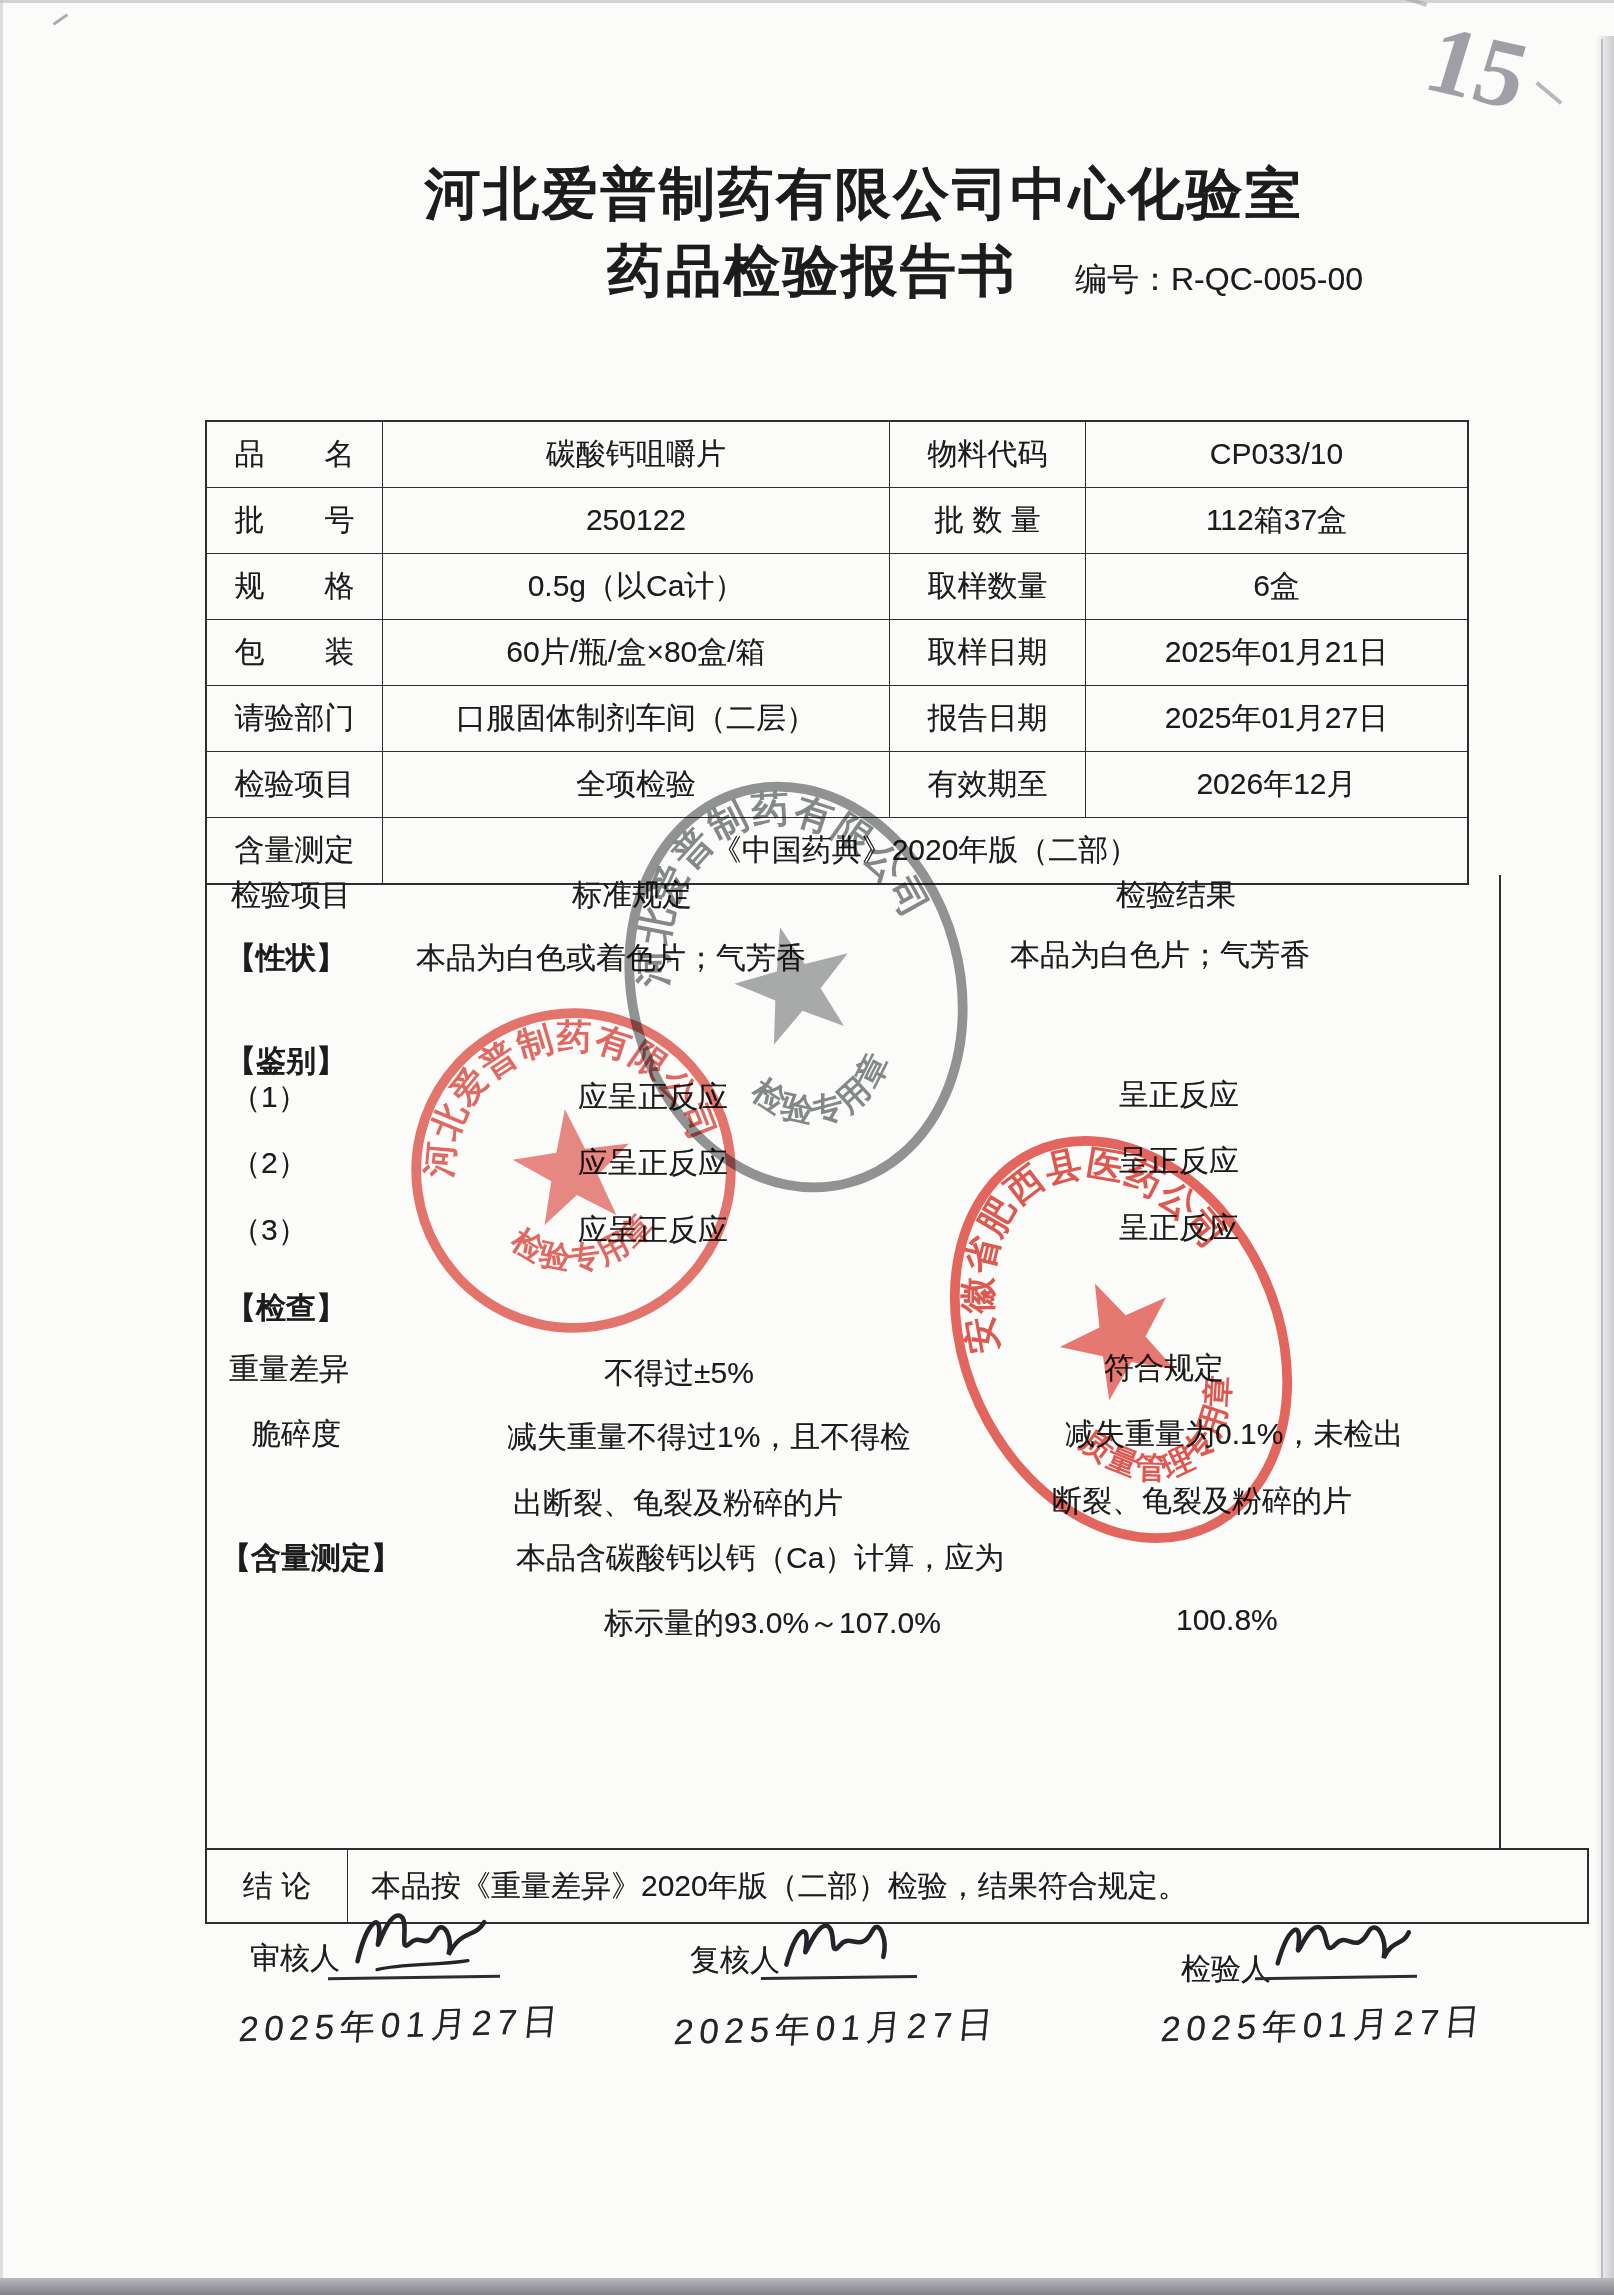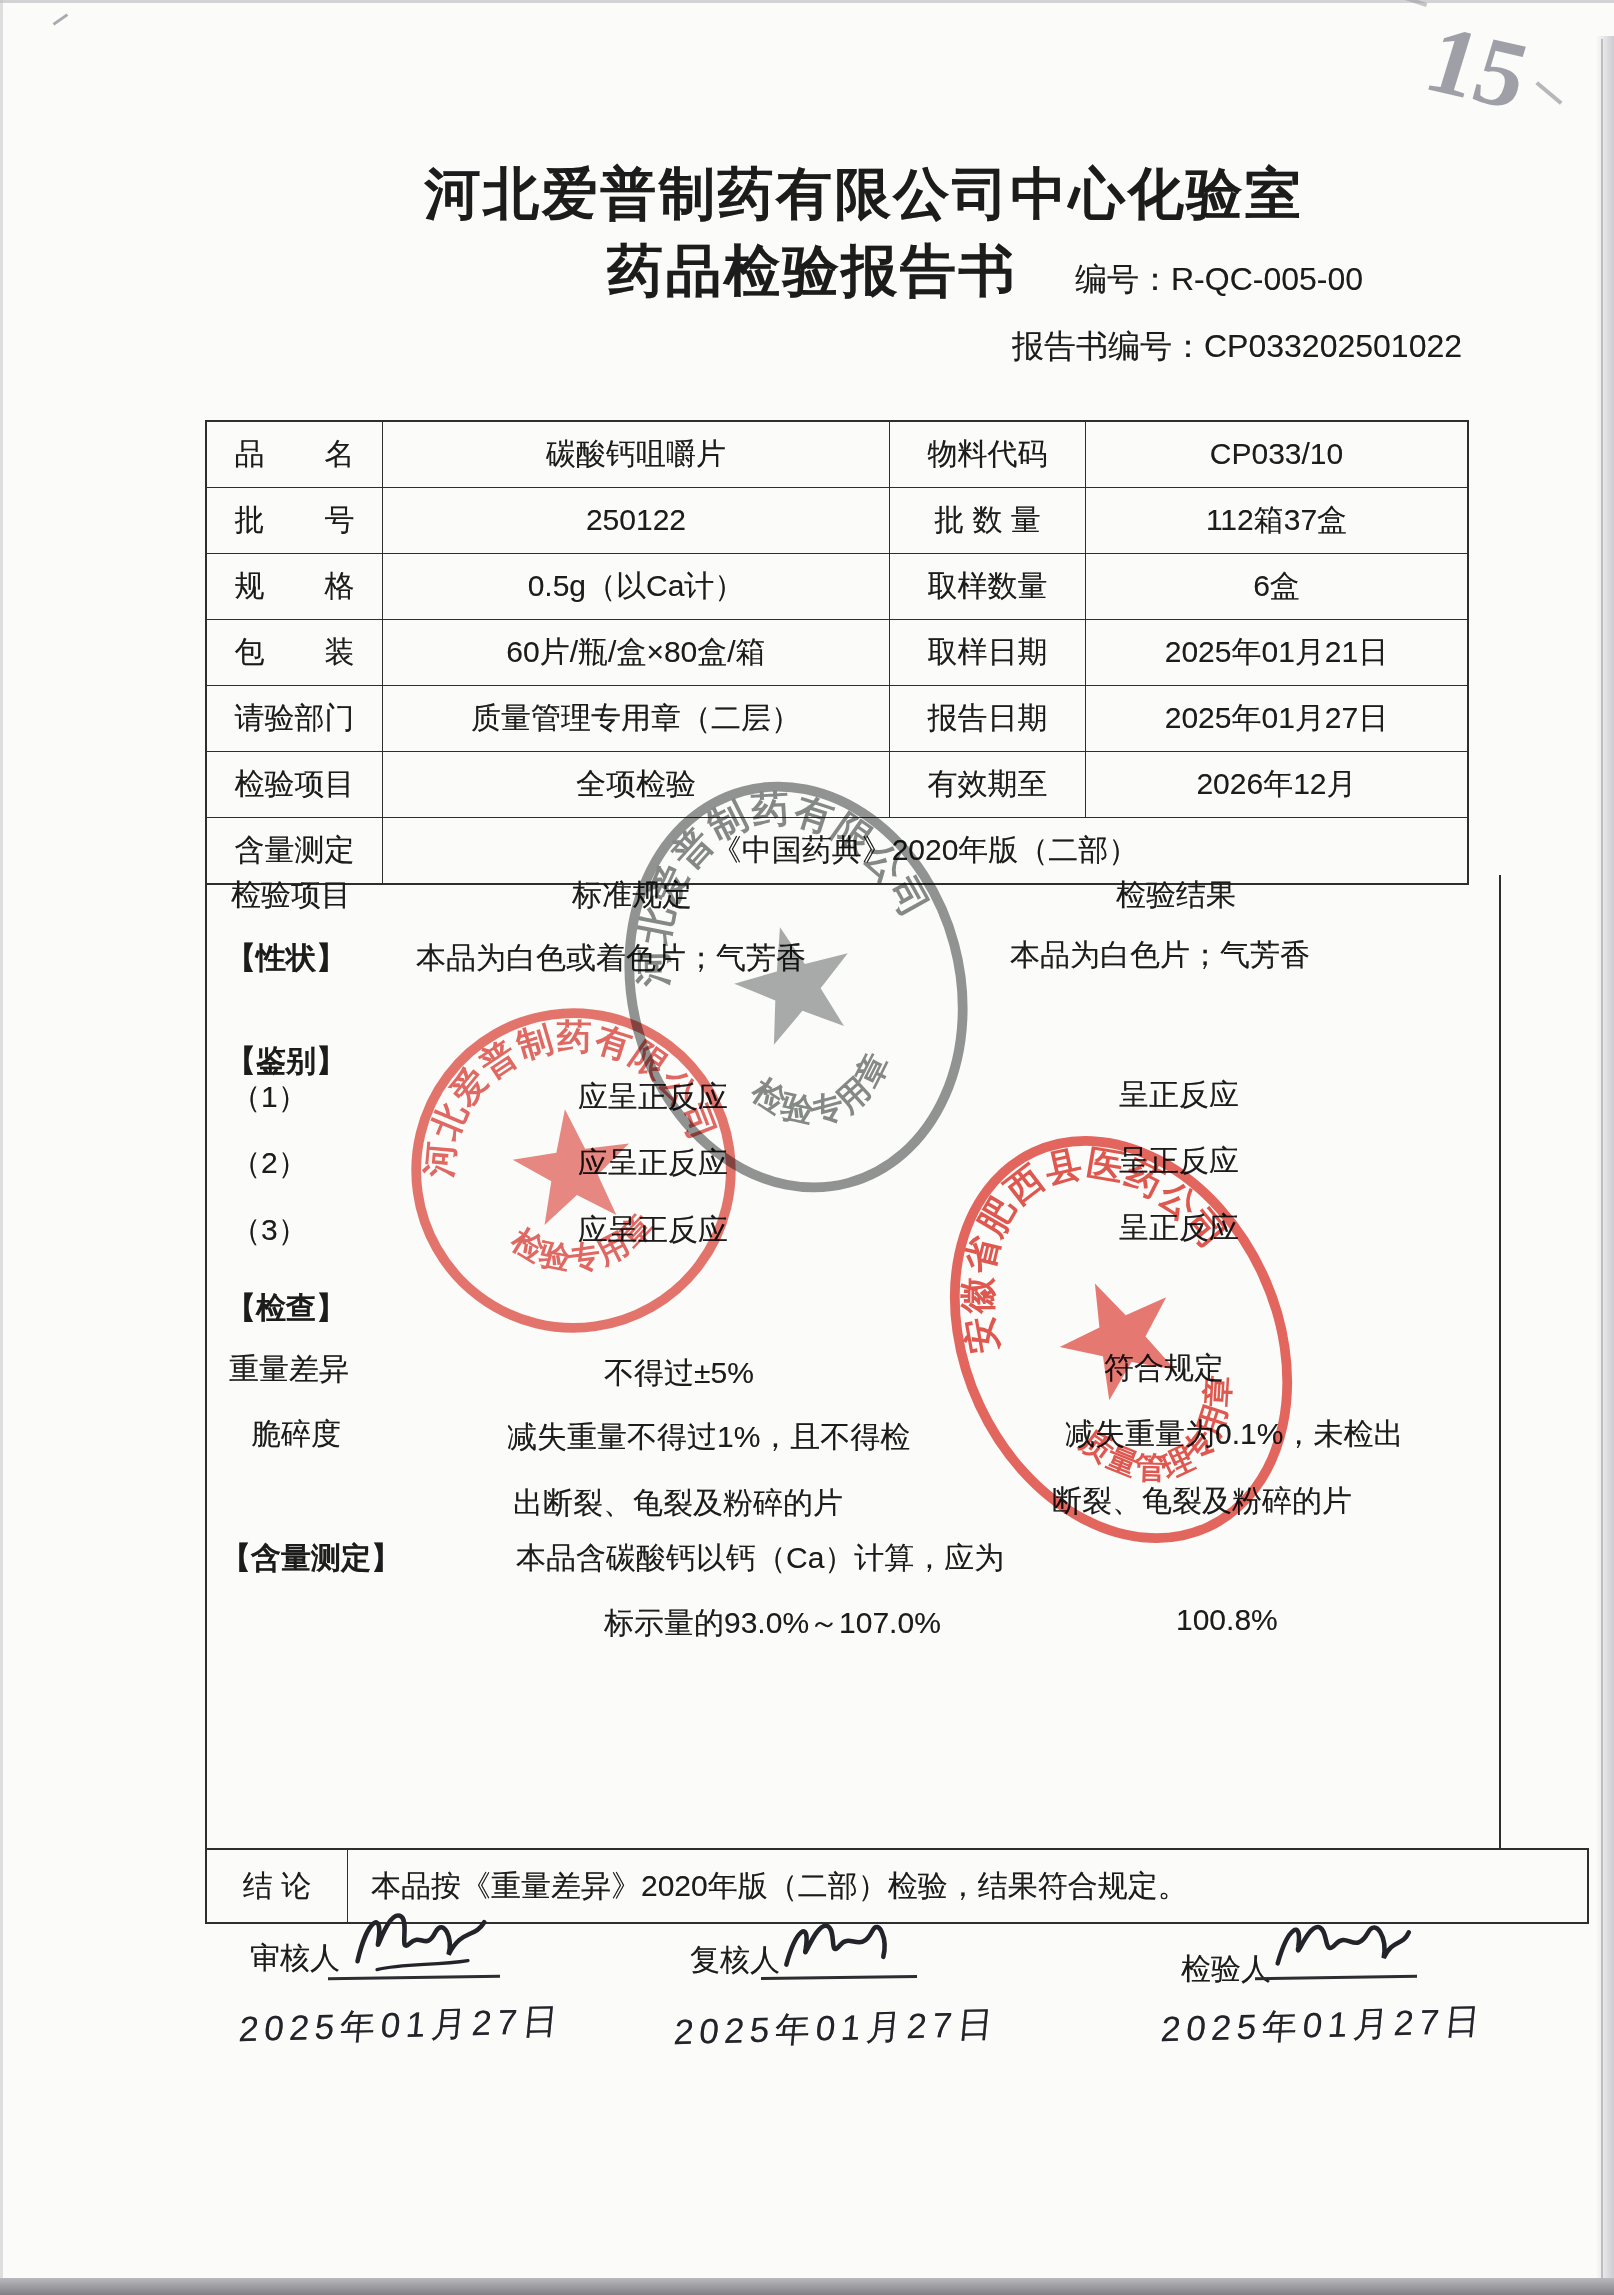--- a/index.html
+++ b/index.html
@@ -86,21 +86,20 @@
   <div class="edge-bottom"></div>
   <div class="abs" style="left:1332px;top:-11.7px;width:97px;height:3.9px;background:#9a9aa0;opacity:.55;transform:rotate(18deg);"></div>
   <div class="abs" style="left:52px;top:18px;width:17px;height:3.2px;background:#a9a9af;transform:rotate(-35deg);"></div>
 
   <div class="abs pencil" style="left:1429px;top:11.7px;">15</div>
   <div class="abs" style="left:1533px;top:91px;width:32px;height:3.9px;background:#9a9aa0;opacity:.7;transform:rotate(40deg);"></div>
 
   <div class="abs txt title" style="left:260px;top:239px;width:1104px;">药品检验报告书</div>
   <div class="abs txt title" style="left:260px;top:162px;width:1208px;">河北爱普制药有限公司中心化验室</div>
   <div class="abs txt hnum" style="left:1075px;top:261px;"><span>编号：</span><span>R-QC-005-00</span></div>
-  <div class="abs txt hnum" style="left:1012px;top:328px;"><span>报告书编号：</span><span>CP033202501022</span></div>
 
   <div class="info-table">
     <div class="irow">
       <div class="ic l1 txt">品　　名</div>
       <div class="ic v1 txt">碳酸钙咀嚼片</div>
       <div class="ic l2 txt">物料代码</div>
       <div class="ic v2 txt">CP033/10</div>
     </div>
     <div class="irow">
       <div class="ic l1 txt">批　　号</div>
@@ -115,21 +114,21 @@
       <div class="ic v2 txt">6盒</div>
     </div>
     <div class="irow">
       <div class="ic l1 txt">包　　装</div>
       <div class="ic v1 txt">60片/瓶/盒×80盒/箱</div>
       <div class="ic l2 txt">取样日期</div>
       <div class="ic v2 txt">2025年01月21日</div>
     </div>
     <div class="irow">
       <div class="ic l1 txt">请验部门</div>
-      <div class="ic v1 txt">质量管理专用章（二层）</div>
+      <div class="ic v1 txt">口服固体制剂车间（二层）</div>
       <div class="ic l2 txt">报告日期</div>
       <div class="ic v2 txt">2025年01月27日</div>
     </div>
     <div class="irow">
       <div class="ic l1 txt">检验项目</div>
       <div class="ic v1 txt">全项检验</div>
       <div class="ic l2 txt">有效期至</div>
       <div class="ic v2 txt">2026年12月</div>
     </div>
     <div class="irow">

